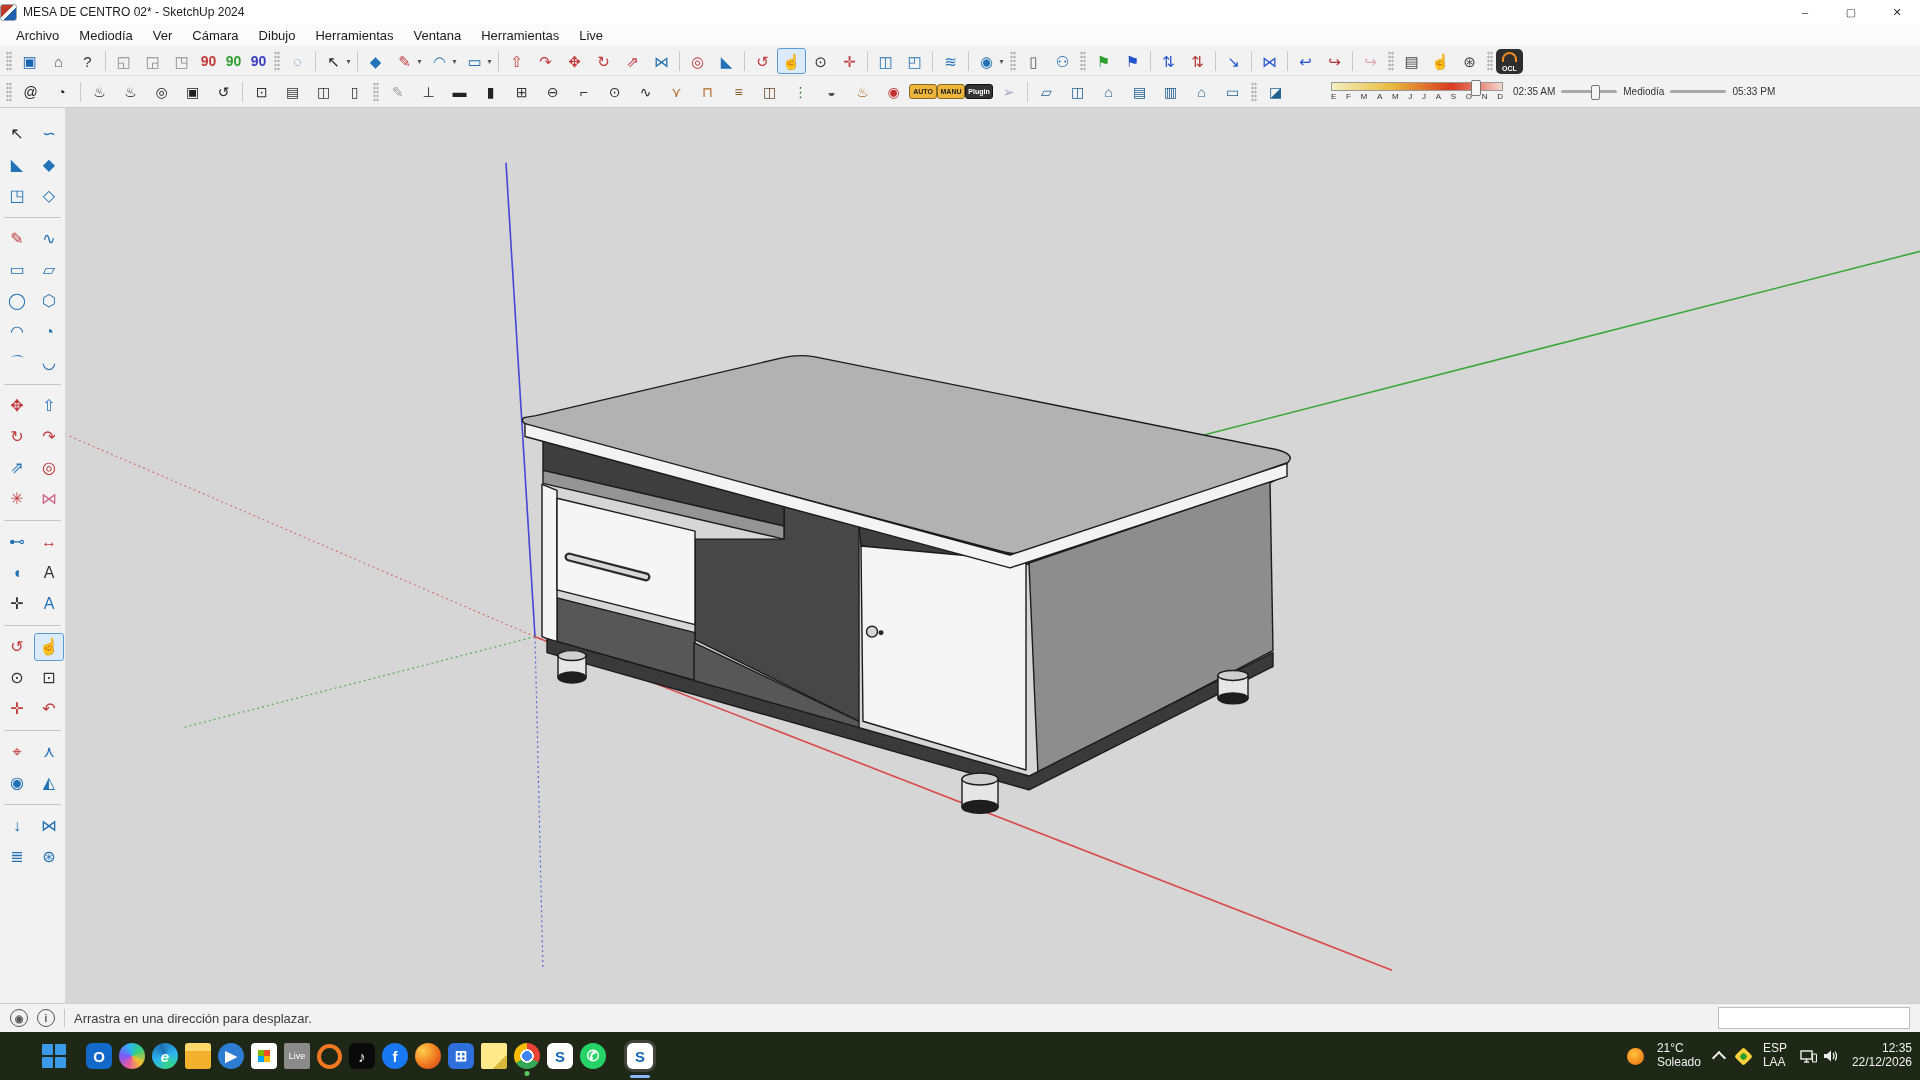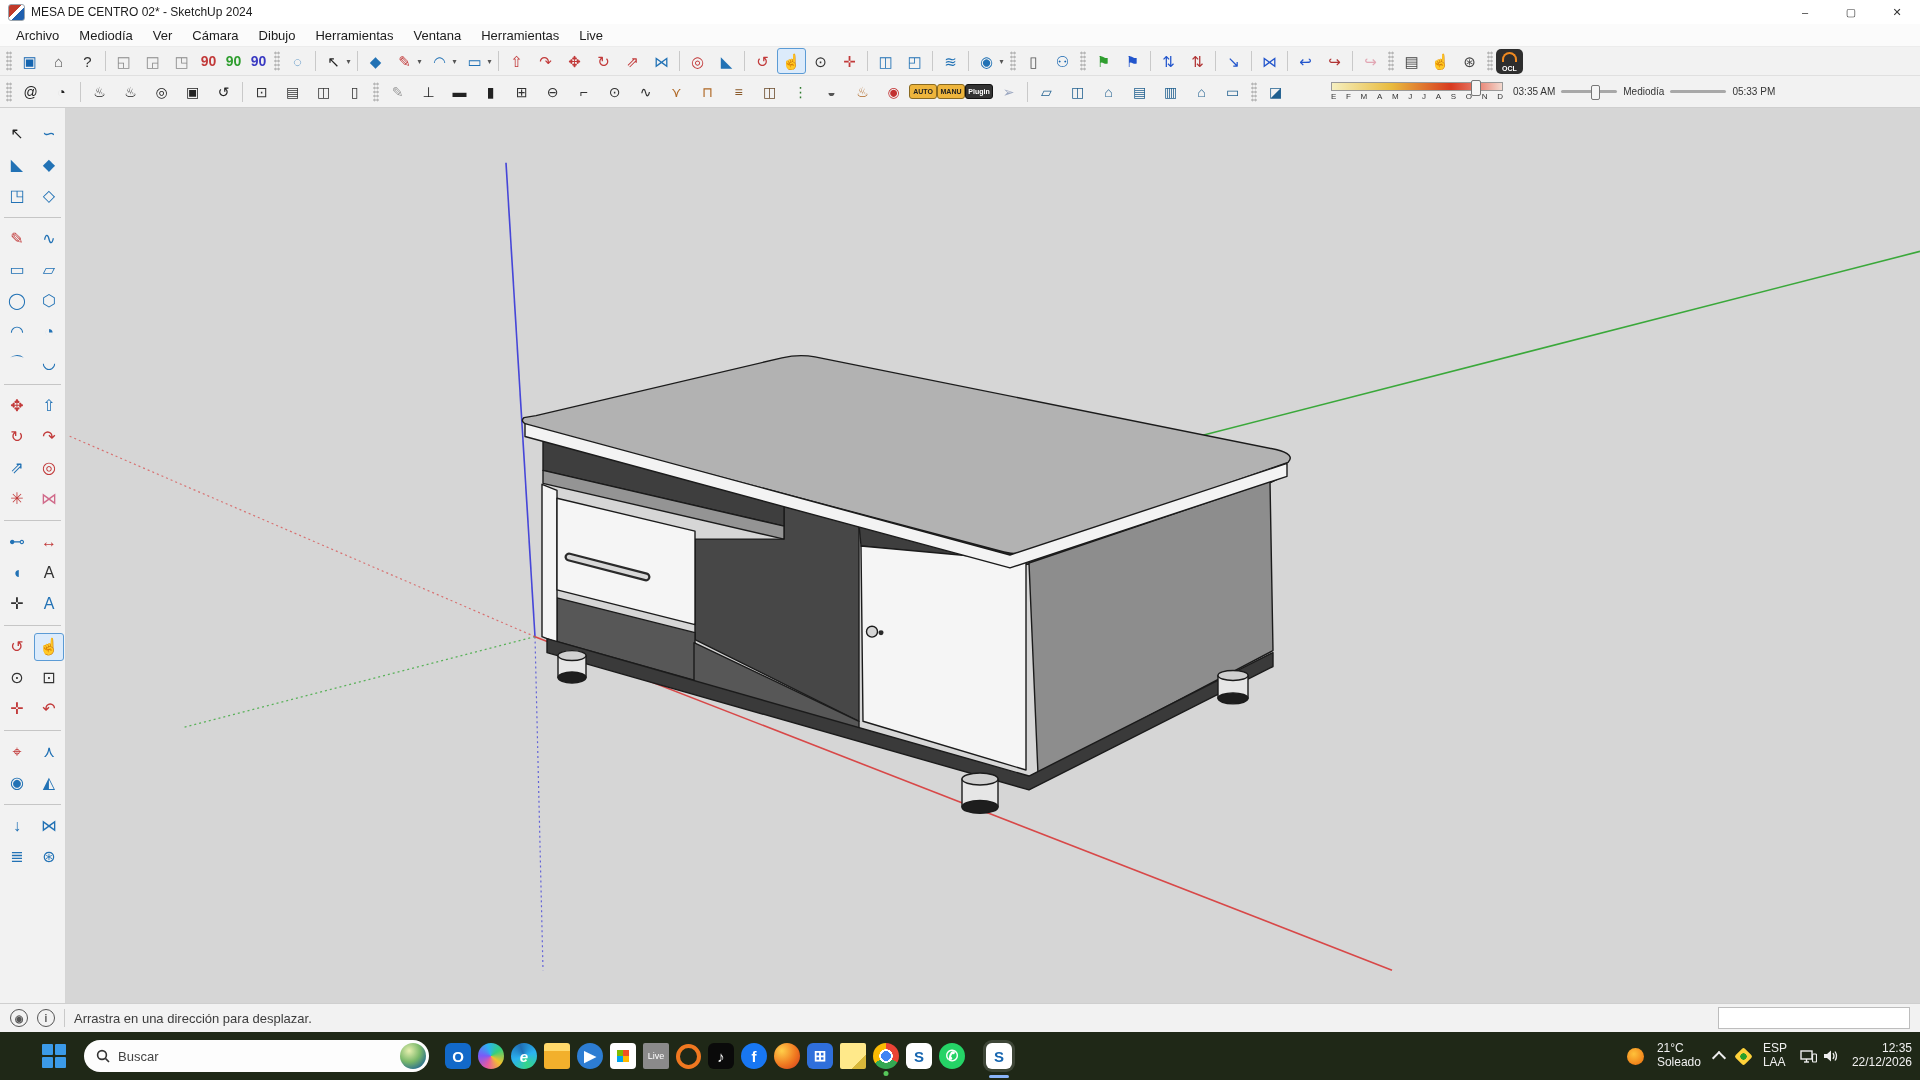--- a/index.html
+++ b/index.html
@@ -1,20 +1,20 @@
 <!DOCTYPE html>
 <html><head>
 <meta charset="utf-8">
 <style>
   html,body{margin:0;padding:0}
   body{width:1920px;height:1080px;overflow:hidden;font-family:"Liberation Sans",sans-serif;
        background:#d6d6d6;display:flex;flex-direction:column;user-select:none}
   
   .titlebar{height:24px;background:#ffffff;display:flex;align-items:center;gap:6px;
-            padding-left:8px;font-size:12px;color:#1c1c1c;position:relative;flex:0 0 auto}
+            font-size:12px;color:#1c1c1c;position:relative;flex:0 0 auto}
   .su-logo{width:15px;height:15px;border-radius:3px;
            background:linear-gradient(135deg,#c03a2b 0 42%,#ffffff 42% 58%,#1f5fae 58%);
            border:1px solid #9aa4ad}
   .winbtns{position:absolute;right:0;top:0;height:100%;display:flex}
   .winbtn{width:46px;height:100%;display:flex;align-items:center;justify-content:center;
           font-size:11px;color:#333}
   
   .menubar{height:22px;background:#fbfbfb;display:flex;align-items:center;padding-left:6px;
            font-size:13px;color:#1c1c1c;flex:0 0 auto;border-bottom:1px solid #ececec}
   .menu-item{padding:1px 10px;border-radius:2px}
@@ -166,21 +166,21 @@
           <span>J</span>
           <span>J</span>
           <span>A</span>
           <span>S</span>
           <span>O</span>
           <span>N</span>
           <span>D</span>
         </div>
     </div>
     <div class="timeblk">
-      <span>03:35 AM</span>
+      <span>02:35 AM</span>
       <span class="ttrack">
         <span class="thandle" id="thandle" style="left: calc(58% - 3px);"></span>
       </span>
       <span>Mediodía</span>
       <span class="ttrack"></span>
       <span>05:33 PM</span>
     </div>
   </div>
 </div>
 
@@ -305,28 +305,20 @@
   <span>Arrastra en una dirección para desplazar.</span>
   <span class="measure"></span>
 </div>
 
 <div class="taskbar">
   <div class="start">
     <div></div>
       <div></div>
       <div></div>
       <div></div>
-  </div>
-  <div class="search">
-    <svg width="14" height="14" viewBox="0 0 14 14">
-      <circle cx="6" cy="6" r="4.4" fill="none" stroke="#333" stroke-width="1.6"></circle>
-      <line x1="9.4" y1="9.4" x2="13" y2="13" stroke="#333" stroke-width="1.6"></line>
-    </svg>
-    <span class="ph">Buscar</span>
-    <span class="cam"></span>
   </div>
   <div class="apps" id="apps">
       <div class="app k-letter" style="background: rgb(18, 105, 201);">O</div>
       <div class="app k-copilot"></div>
       <div class="app k-edge">e</div>
       <div class="app k-folder"></div>
       <div class="app k-letter round" style="background: rgb(45, 125, 210);">▶</div>
       <div class="app k-store"></div>
       <div class="app k-live" style="background: rgb(138, 138, 138);">Live</div>
       <div class="app k-ring"></div>

